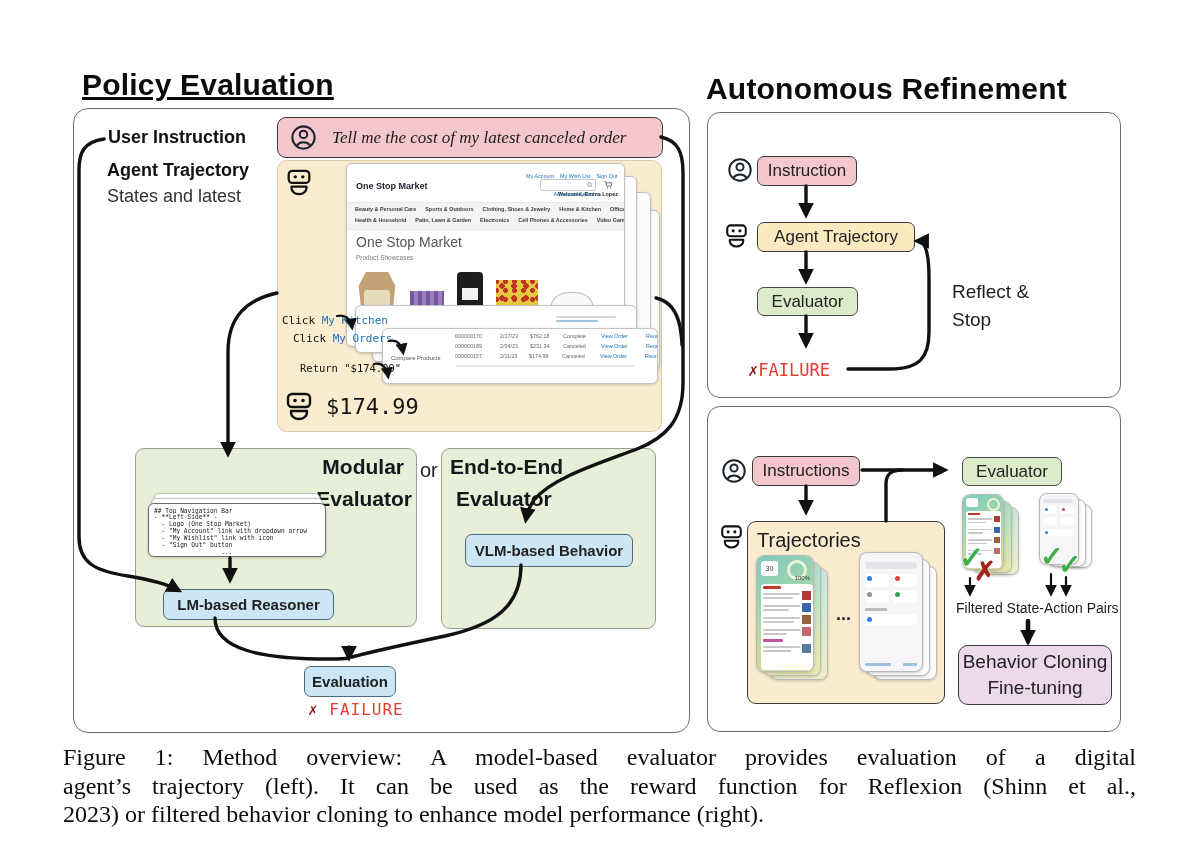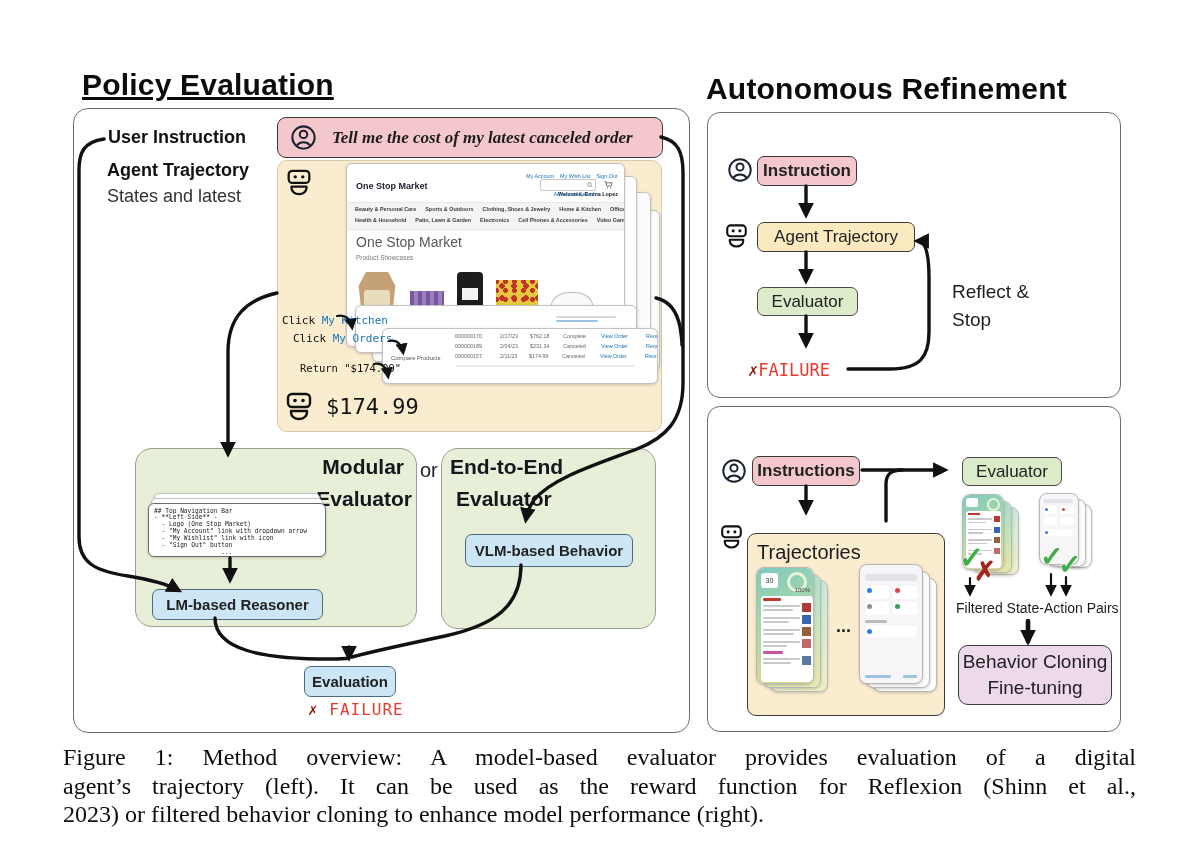--- a/index.html
+++ b/index.html
@@ -11,26 +11,26 @@
   .fig{position:relative;width:1198px;height:856px;background:#fff;overflow:hidden;
        font-family:"Liberation Sans", sans-serif;color:#111;}
   .abs{position:absolute;}
   .panel{position:absolute;border:1.6px solid #6e6e6e;border-radius:13px;background:#fff;}
   .bigtitle{position:absolute;font-weight:700;font-size:30px;letter-spacing:.2px;color:#0c0c0c;}
   .h2{position:absolute;font-weight:700;color:#16161d;}
   .lbl{position:absolute;font-size:18px;color:#222;}
   .lbl.b{font-weight:700;color:#111;}
   .box{position:absolute;border:1.6px solid #3a3a3a;border-radius:7px;display:flex;
        align-items:center;justify-content:center;font-size:17px;color:#222;}
-  .box.pink{background:var(--pink);font-weight:bold;}
+  .box.pink{background:var(--pink);}
   .box.tan2{background:#fbe9c0;}
   .box.green{background:var(--box-green);border-color:#4a4a4a;}
   .box.blue{background:var(--blue);border-color:#4d6a7d;font-weight:700;}
   .box.purple{background:var(--purple);text-align:center;flex-direction:column;font-size:19px;border-radius:10px;}
-  .bigbox{position:absolute;background:var(--panel-green);border:1.2px solid #9aa08d;border-radius:17px;}
+  .bigbox{position:absolute;background:var(--panel-green);border:1.2px solid #9aa08d;border-radius:9px;}
   .tanbox{position:absolute;background:var(--tan);border:1px solid #d6cab0;border-radius:10px;}
   .mono{font-family:"DejaVu Sans Mono", monospace;}
   .serif{font-family:"Liberation Serif", serif;}
   .card{position:absolute;background:#fff;border:1px solid #c2c2c2;border-radius:6px;
         box-shadow:0 1px 3px rgba(0,0,0,.18);overflow:hidden;}
   .pre{white-space:pre;}
   .t6{font-size:9px;transform:scale(.6);transform-origin:0 0;white-space:pre;}
   .fail .x{color:var(--failure-dark);font-weight:700;}
   .fail .w{color:var(--failure-red);}
   .check{position:absolute;color:#3fae49;font-weight:700;text-shadow:0 0 2px #fff,0 0 2px #fff;}
@@ -210,21 +210,21 @@
       <div class="mono" style="position:absolute;left:5px;top:3px;font-size:10px;line-height:11px;transform:scale(.62);transform-origin:0 0;color:#222;width:280px;">
         <div class="pre">## Top Navigation Bar</div>
         <div class="pre">- **Left Side** -</div>
         <div class="pre">  - Logo (One Stop Market)</div>
         <div class="pre">  - "My Account" link with dropdown arrow</div>
         <div class="pre">  - "My Wishlist" link with icon</div>
         <div class="pre">  - "Sign Out" button</div>
         <div class="pre">                  ...</div>
       </div>
     </div>
-    <div class="box blue" style="left:16px;top:140px;width:169px;height:29px;font-size:15px;">LM-based Reasoner</div>
+    <div class="box blue" style="left:27px;top:140px;width:169px;height:29px;font-size:15px;">LM-based Reasoner</div>
   </div>
 
   <div class="lbl" style="left:420px;top:459px;font-size:20px;color:#222;">or</div>
 
   <div class="bigbox" style="left:441px;top:448px;width:213px;height:179px;">
     <div class="h2" style="left:8px;top:6px;font-size:21px;">End-to-End</div>
     <div class="h2" style="left:14px;top:38px;font-size:21px;">Evaluator</div>
     <div class="box blue" style="left:23px;top:85px;width:166px;height:31px;font-size:15px;">VLM-based Behavior</div>
   </div>
 
@@ -273,21 +273,21 @@
 
   <span class="ic" style="left:718px;top:523px;">
     <svg width="27" height="27" viewBox="0 0 32 32" fill="none" stroke="#111" stroke-width="2.4" stroke-linecap="round" stroke-linejoin="round">
         <rect x="5" y="4" width="22" height="13" rx="4"></rect>
         <circle cx="12" cy="10.5" r="1.8" fill="#111" stroke="none"></circle>
         <circle cx="20" cy="10.5" r="1.8" fill="#111" stroke="none"></circle>
         <path d="M8 21 h16 v1.5 a8 6.5 0 0 1 -16 0 z"></path>
       </svg>
   </span>
 
-  <div class="tanbox" style="left:747px;top:521px;width:196px;height:181px;border:1.6px solid #3a3a3a;border-radius:9px;margin-top:12px;">
+  <div class="tanbox" style="left:747px;top:521px;width:196px;height:181px;border:1.6px solid #3a3a3a;border-radius:9px;">
     <div class="lbl" style="left:9px;top:7px;font-size:20px;color:#1b1b1b;">Trajectories</div>
 
     <div class="phone" style="left:22px;top:46px;width:56px;height:110px;">
         <div class="news" style="opacity:.5;"></div>
       </div>
     <div class="phone" style="left:15px;top:40px;width:56px;height:112px;">
         <div class="news" style="opacity:.7;"></div>
       </div>
     <div class="phone" style="left:8px;top:33px;width:56px;height:115px;">
       <div class="news"></div>

